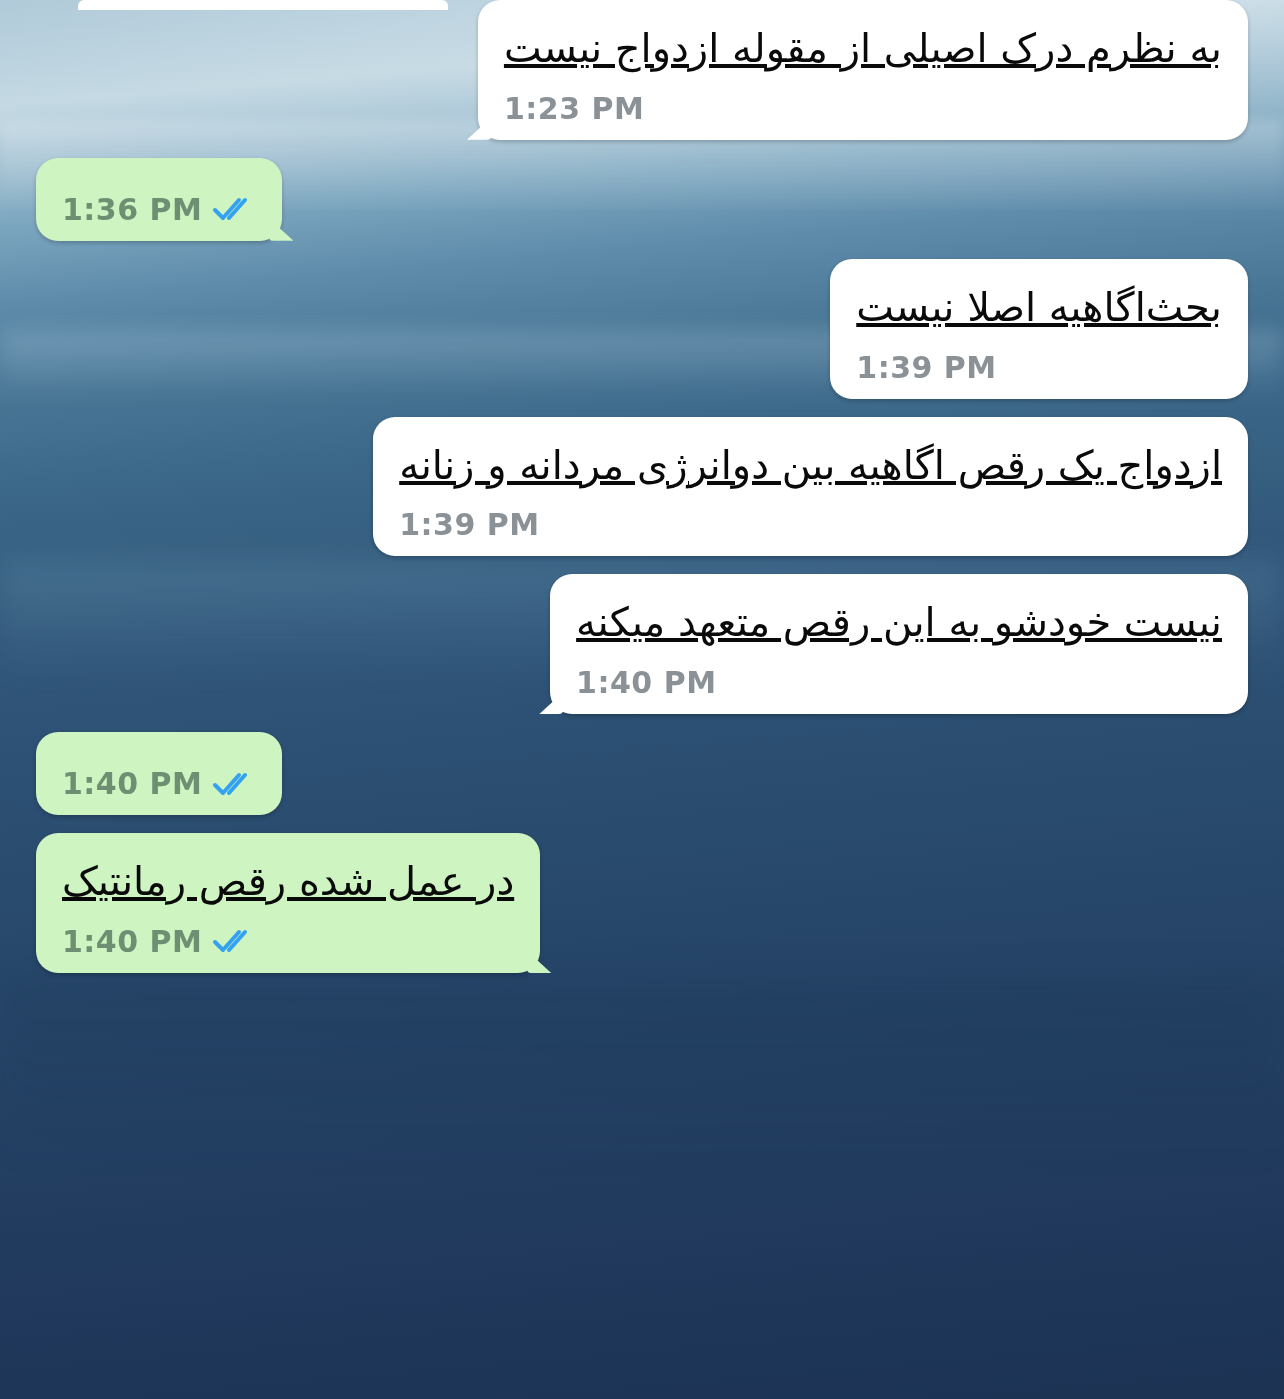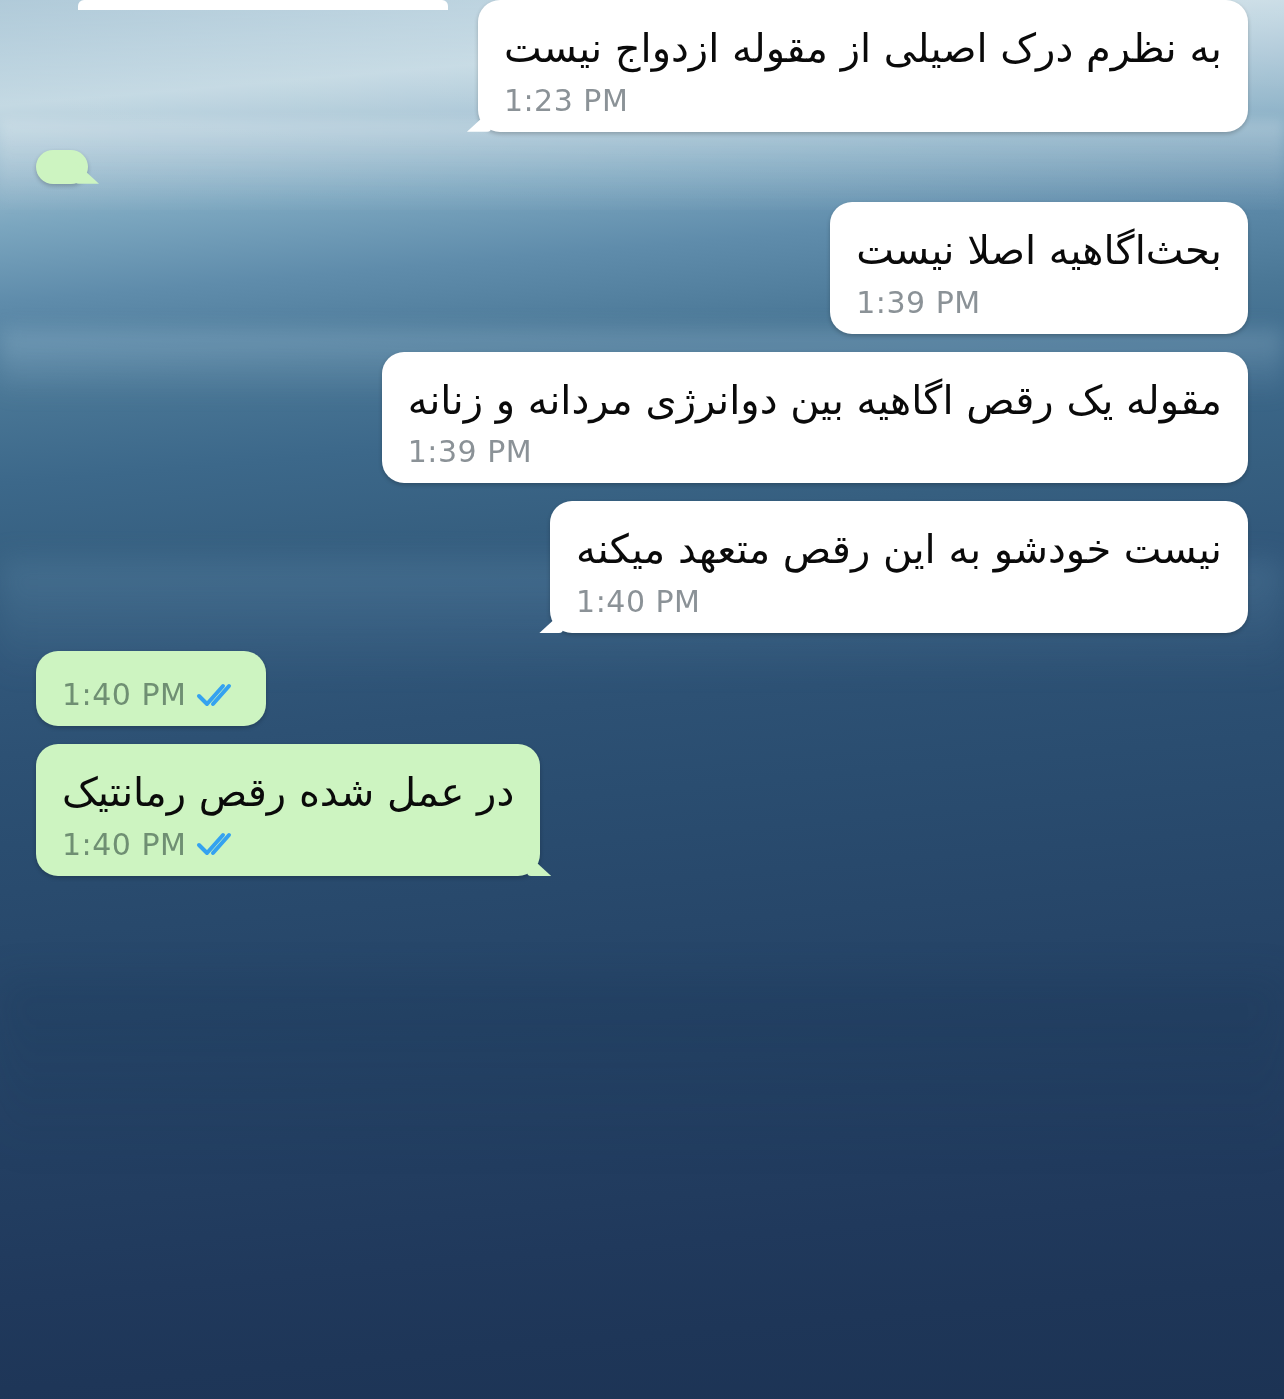--- a/index.html
+++ b/index.html
@@ -121,29 +121,31 @@
     clip-path: polygon(0 0, 0 100%, 100% 100%);
     border-bottom-left-radius: 4px;
   }
 
   .msg-text {
     font-size: 40px;
     line-height: 1.42;
     color: #0a0a0a;
     word-wrap: break-word;
     font-family: "DejaVu Sans", sans-serif;
+    text-decoration: underline;
   }
 
   .meta {
-    margin-top: 6px;
+    margin-top: 14px;
     display: flex;
     align-items: center;
     justify-content: flex-start;
     flex-direction: row-reverse;
     gap: 10px;
+    font-weight: bold;
   }
   .time {
     font-size: 30px;
     color: #8b9297;
     letter-spacing: 0.5px;
     white-space: nowrap;
     direction: ltr;
   }
   .bubble.out .time { color: #6f8f73; }
 
@@ -181,33 +183,42 @@
     <div class="row in">
       <div class="bubble in tail-in">
         <div class="msg-text">به نظرم درک اصیلی از مقوله ازدواج نیست</div>
         <div class="meta">
           <span class="time">1:23 PM</span>
         </div>
       </div>
     </div>
     <div class="row out">
       <div class="bubble out tail-out">
+        <div class="meta">
+          <span class="time">1:36 PM</span>
+          <span class="ticks">
+            <svg width="44" height="28" viewBox="0 0 44 28">
+              <path d="M3 15 L11 23 L27 5" fill="none" stroke="currentColor" stroke-width="4" stroke-linecap="round" stroke-linejoin="round"></path>
+              <path d="M17 23 L33 5" fill="none" stroke="currentColor" stroke-width="4" stroke-linecap="round" stroke-linejoin="round"></path>
+            </svg>
+          </span>
+        </div>
       </div>
     </div>
     <div class="row in">
       <div class="bubble in">
         <div class="msg-text">بحث‌اگاهیه اصلا نیست</div>
         <div class="meta">
           <span class="time">1:39 PM</span>
         </div>
       </div>
     </div>
     <div class="row in">
       <div class="bubble in">
-        <div class="msg-text">مقوله یک رقص اگاهیه بین دوانرژی مردانه و زنانه</div>
+        <div class="msg-text">ازدواج یک رقص اگاهیه بین دوانرژی مردانه و زنانه</div>
         <div class="meta">
           <span class="time">1:39 PM</span>
         </div>
       </div>
     </div>
     <div class="row in">
       <div class="bubble in tail-in">
         <div class="msg-text">نیست خودشو به این رقص متعهد میکنه</div>
         <div class="meta">
           <span class="time">1:40 PM</span>

